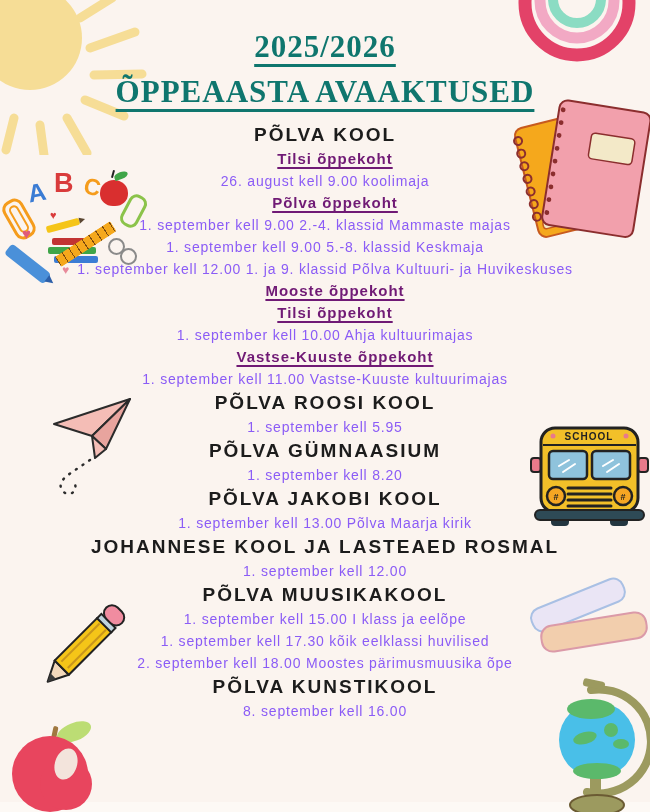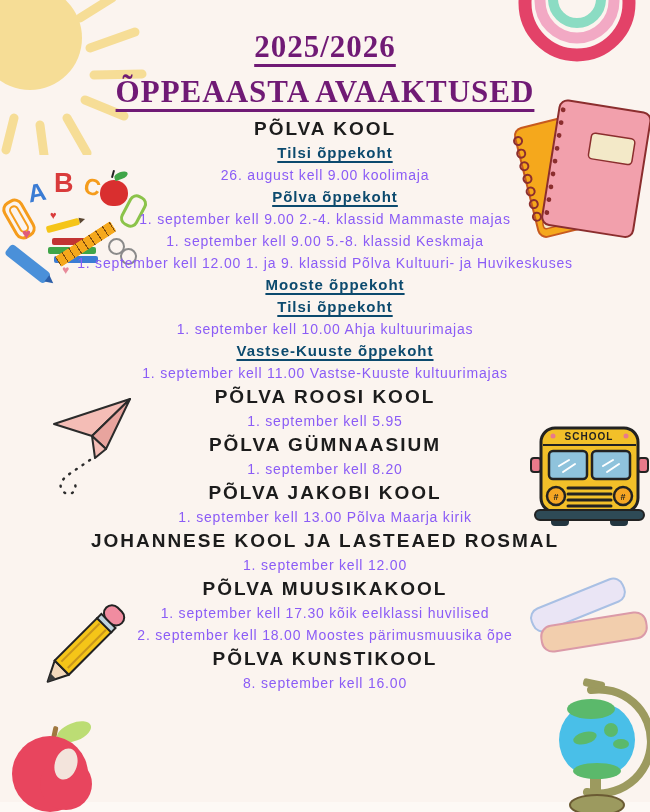--- a/index.html
+++ b/index.html
@@ -8,30 +8,30 @@
     background:#FBF4EF; overflow:hidden;
     font-family:"Liberation Sans","DejaVu Sans",sans-serif;
     color:#222;
   }
   
   .content{position:absolute; inset:0; text-align:center; z-index:5;}
   .titles{padding-top:24px;}
   .title{
     font-family:"Liberation Serif","DejaVu Serif",serif;
     font-weight:bold; font-size:31px; line-height:45px; margin:0;
-    color:#701a75; letter-spacing:1px;
+    color:#0f766e; letter-spacing:1px;
     text-decoration:underline; text-decoration-thickness:3px; text-underline-offset:7px;
   }
-  .schedule{margin-top:2px;}
+  .schedule{margin-top:8px;}
   .school-name{
     font-size:19px; font-weight:800; letter-spacing:2px; color:#1c1c1c;
     line-height:26px; margin:0;
   }
   .sub{
-    font-size:15px; font-weight:bold; letter-spacing:1px; color:#0c4a6e;
+    font-size:15px; font-weight:bold; letter-spacing:1px; color:#701a75;
     line-height:22px; margin:0;
     text-decoration:underline; text-decoration-thickness:2px; text-underline-offset:3px;padding-left:20px;
   }
   .line{
     font-size:14px; letter-spacing:0.8px; color:#8b5cf6; line-height:22px; margin:0;
   }
   
   .deco{position:absolute; z-index:1;}
   
   .hc{position:absolute; left:6px; top:166px; width:140px; height:122px; z-index:1;}
@@ -267,20 +267,21 @@
         <p class="line">1. september kell 13.00 Põlva Maarja kirik</p>
       </section>
 
       <section>
         <h2 class="school-name">JOHANNESE KOOL JA LASTEAED ROSMAL</h2>
         <p class="line">1. september kell 12.00</p>
       </section>
 
       <section>
         <h2 class="school-name">PÕLVA MUUSIKAKOOL</h2>
+        <p class="line">1. september kell 15.00 I klass ja eelõpe</p>
         <p class="line">1. september kell 17.30 kõik eelklassi huvilised</p>
         <p class="line">2. september kell 18.00 Moostes pärimusmuusika õpe</p>
       </section>
 
       <section>
         <h2 class="school-name">PÕLVA KUNSTIKOOL</h2>
         <p class="line">8. september kell 16.00</p>
       </section>
 
     </main>

